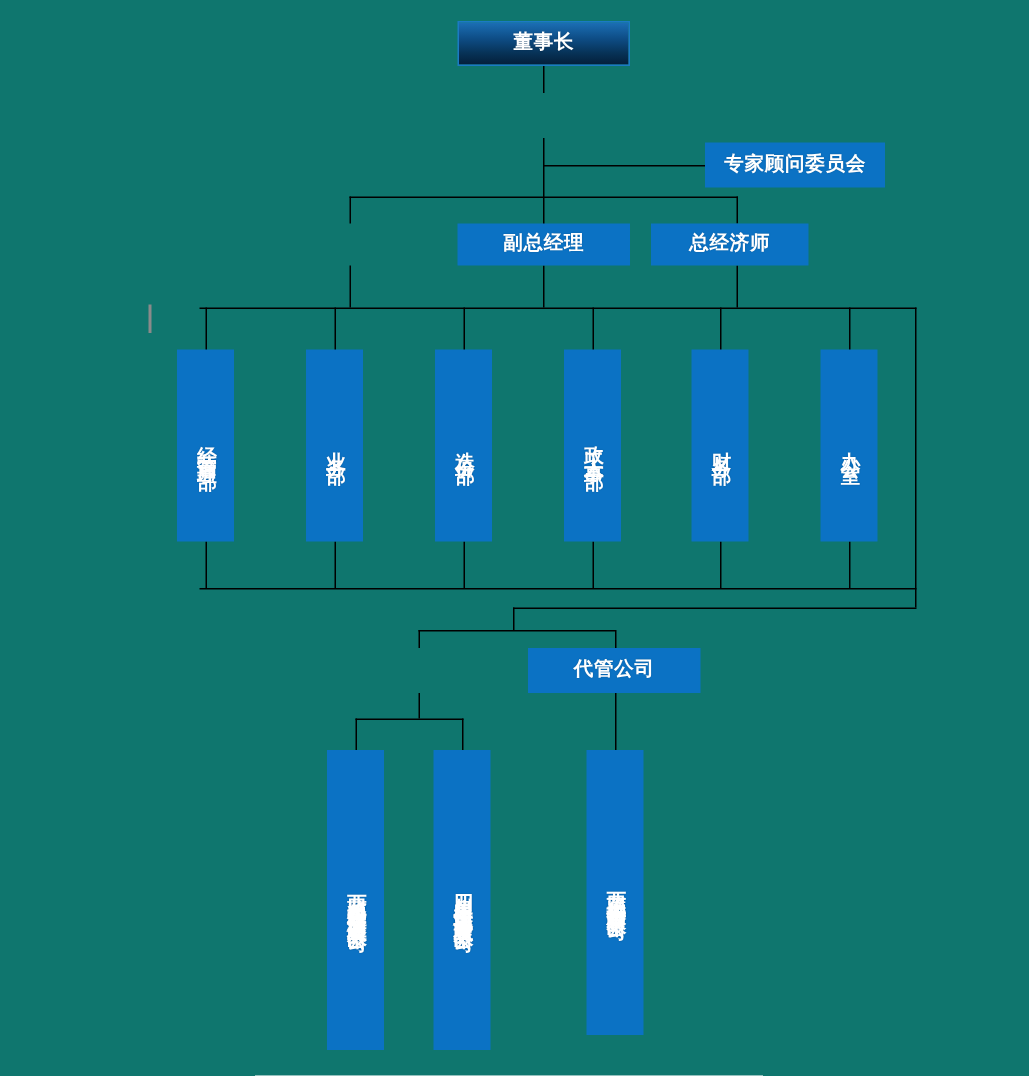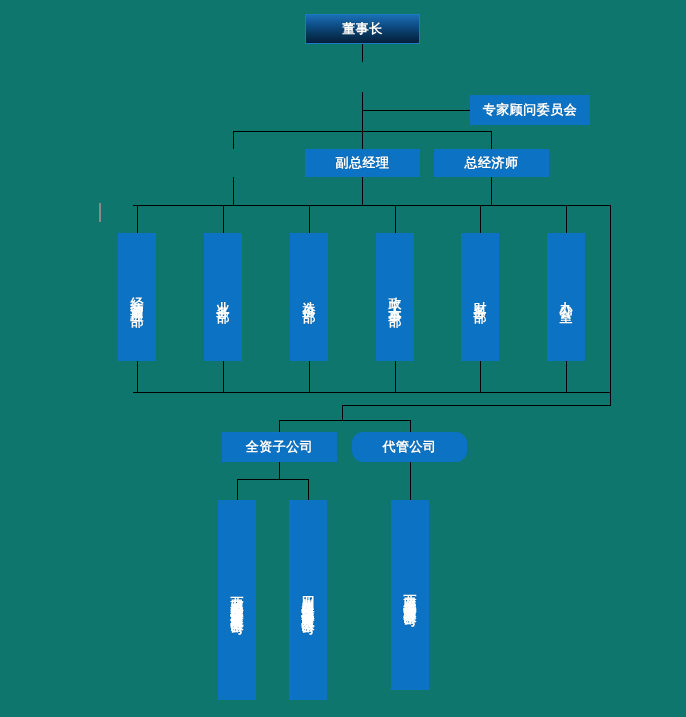--- a/index.html
+++ b/index.html
@@ -76,21 +76,21 @@
 
   <div class="conn h" style="left:362px; top:110px; width:109px;"></div>
 
   <div class="node" style="left:470px; top:95px; width:120px; height:30px;">专家顾问委员会</div>
 
   <div class="conn h" style="left:233px; top:131px; width:259px;"></div>
   <div class="conn v" style="left:233px; top:131px; height:18px;"></div>
   <div class="conn v" style="left:491px; top:131px; height:18px;"></div>
 
   <div class="node" style="left:305px; top:149px; width:115px; height:28px;">副总经理</div>
-  <div class="node" style="left:434px; top:149px; width:115px; height:28px;">总经济师</div>
+  <div class="node" style="left:434px; top:149px; width:105px; height:28px;">总经济师</div>
 
   <div class="conn v" style="left:233px; top:177px; height:28px;"></div>
   <div class="conn v" style="left:362px; top:177px; height:28px;"></div>
   <div class="conn v" style="left:491px; top:177px; height:28px;"></div>
 
   <div class="conn v ghost" style="left:99px; top:203px; height:19px; width:2px;"></div>
 
   <div class="conn h" style="left:133px; top:205px; width:478px;"></div>
 
   <div class="conn v" style="left:610px; top:205px; height:200px;"></div>
@@ -118,22 +118,21 @@
 
   <div class="conn h" style="left:133px; top:392px; width:478px;"></div>
 
   <div class="conn h" style="left:342px; top:405px; width:269px;"></div>
   <div class="conn v" style="left:342px; top:405px; height:15px;"></div>
 
   <div class="conn h" style="left:279px; top:420px; width:131px;"></div>
   <div class="conn v" style="left:279px; top:420px; height:12px;"></div>
   <div class="conn v" style="left:410px; top:420px; height:12px;"></div>
 
-  <div class="node" style="left:222px; top:432px; width:115px; height:30px;">全资子公司</div>
-  <div class="node" style="left:352px; top:432px; width:115px; height:30px;border-radius:11px;">代管公司</div>
+  <div class="node" style="left:352px; top:432px; width:115px; height:30px;">代管公司</div>
 
   <div class="conn v" style="left:279px; top:462px; height:17px;"></div>
   <div class="conn h" style="left:237px; top:479px; width:72px;"></div>
   <div class="conn v" style="left:237px; top:479px; height:21px;"></div>
   <div class="conn v" style="left:308px; top:479px; height:21px;"></div>
 
   <div class="conn v" style="left:410px; top:462px; height:38px;"></div>
 
   <div class="node vertical-sub" style="left:218px; top:500px; width:38px; height:200px;">西藏鉴科工程建设监理有限公司</div>
   <div class="node vertical-sub" style="left:289px; top:500px; width:38px; height:200px;">四川星田建设项目管理有限公司</div>

